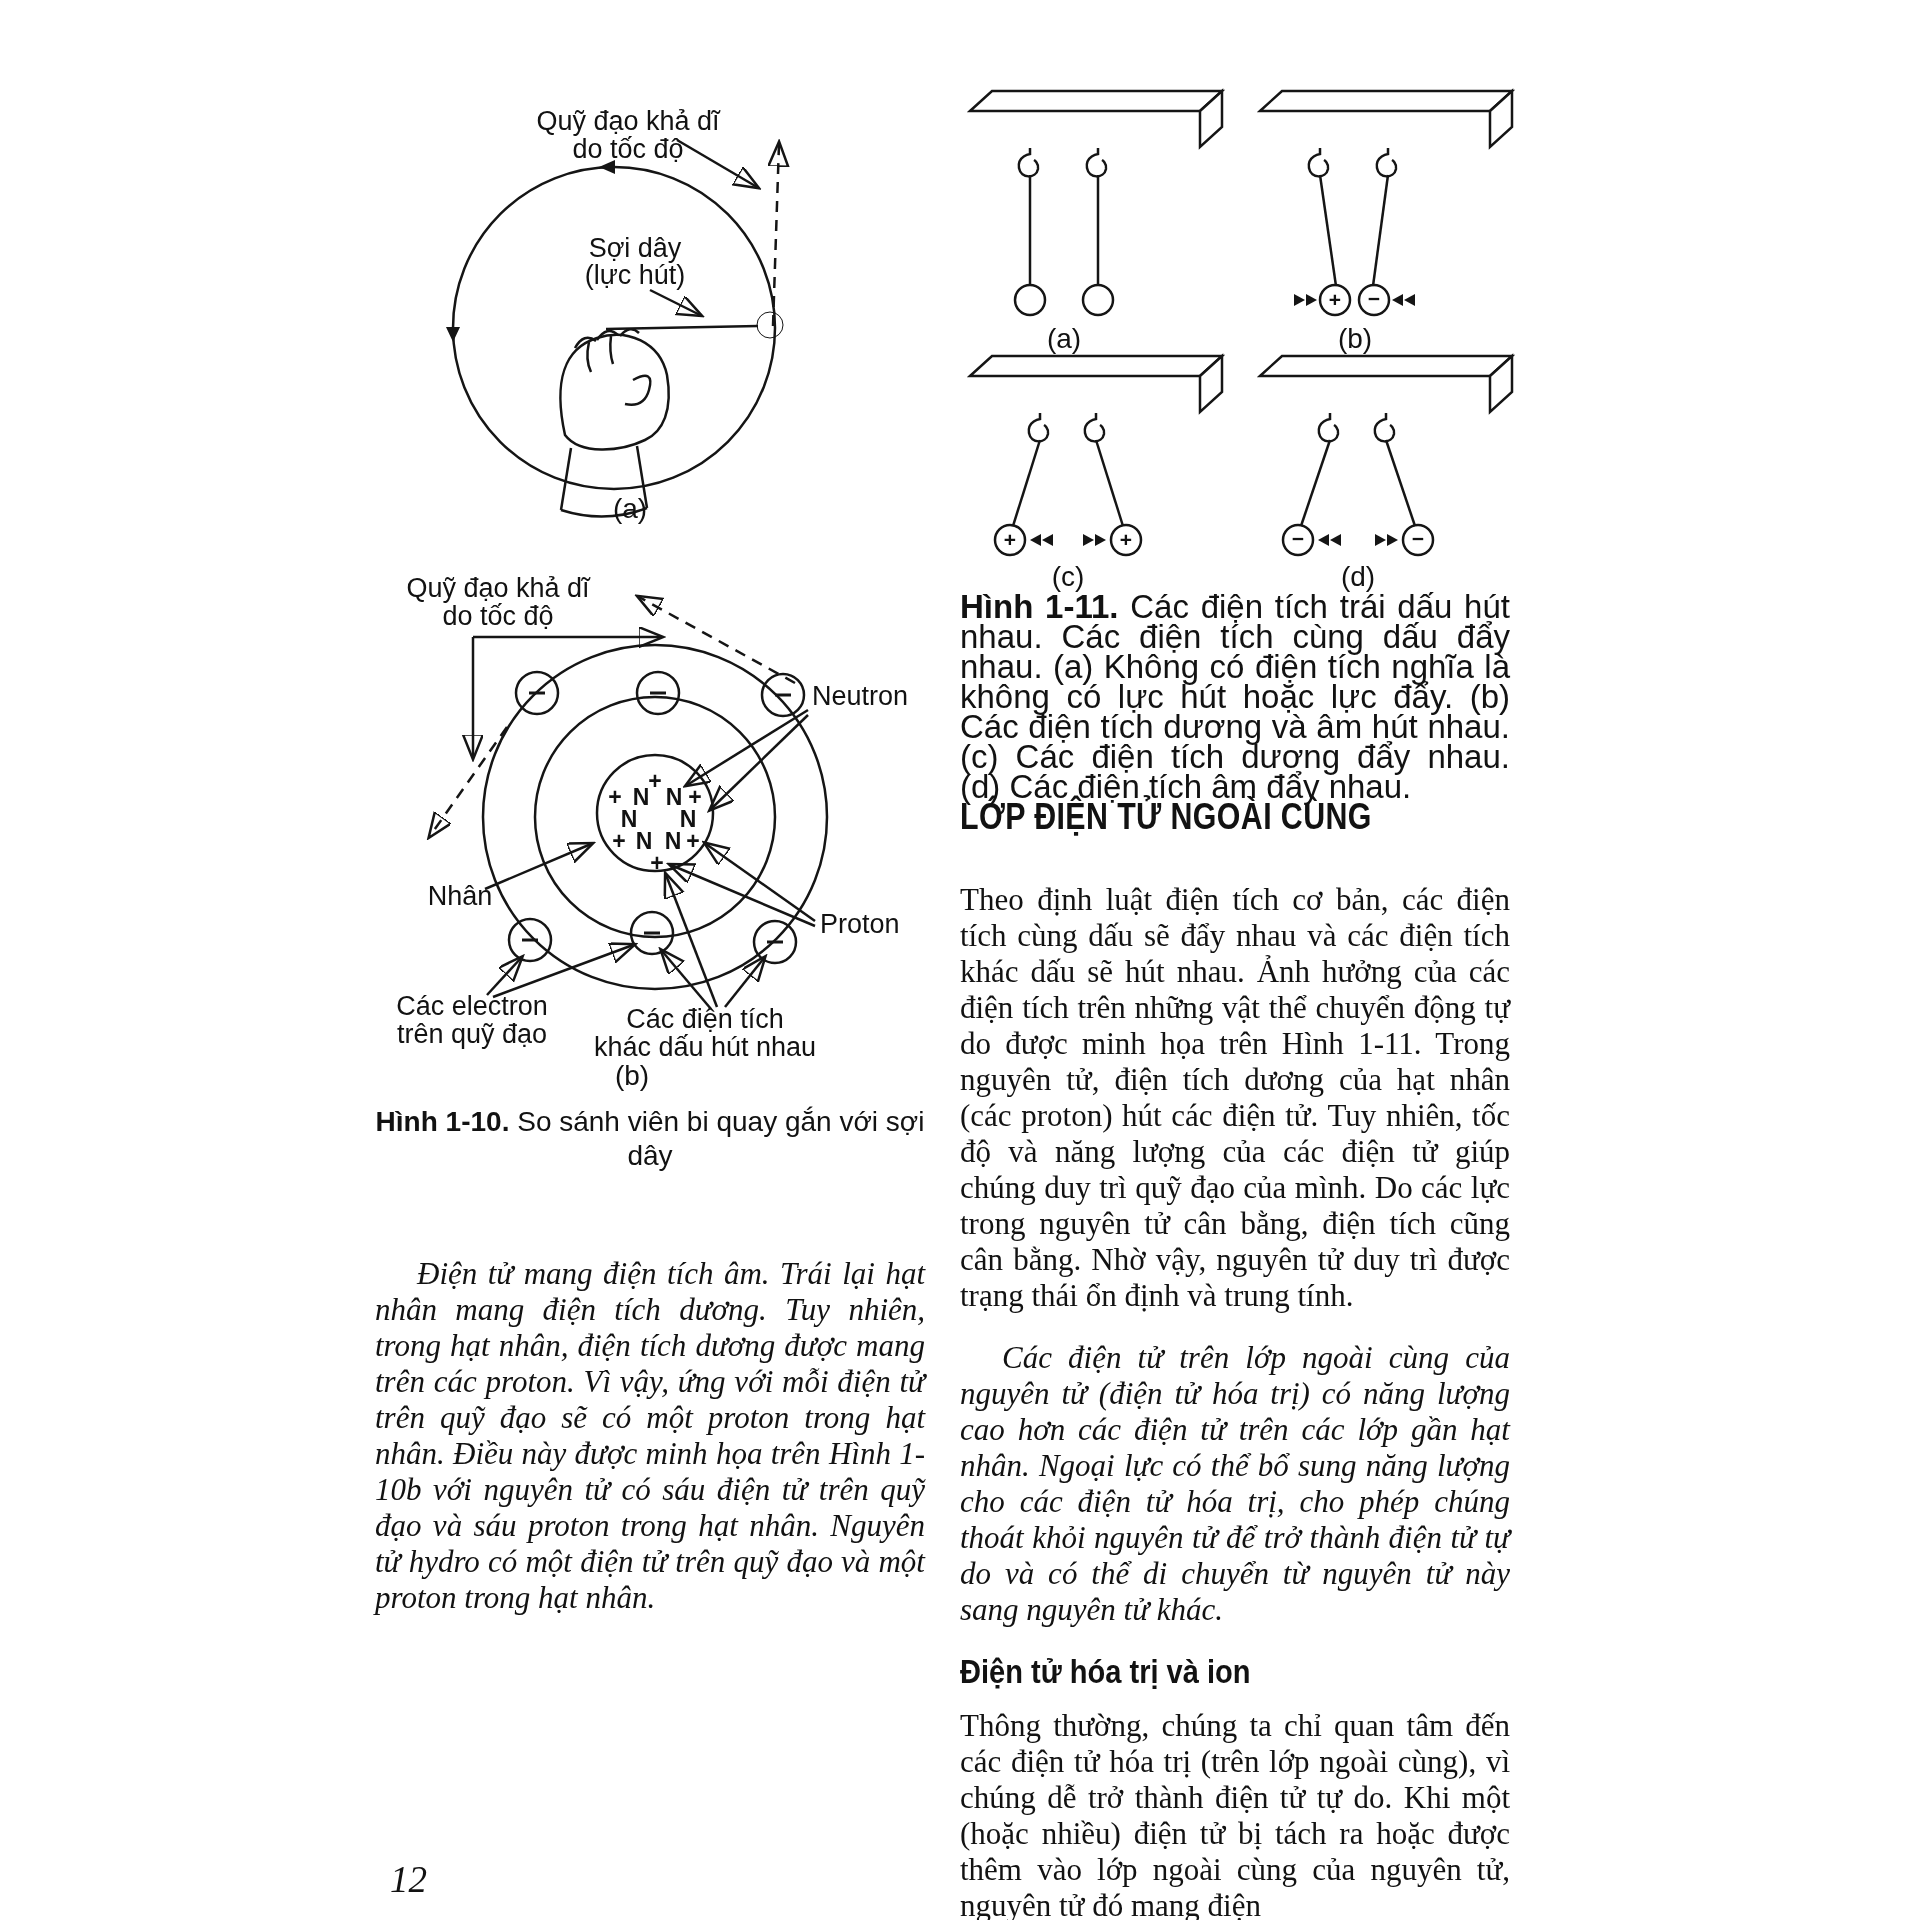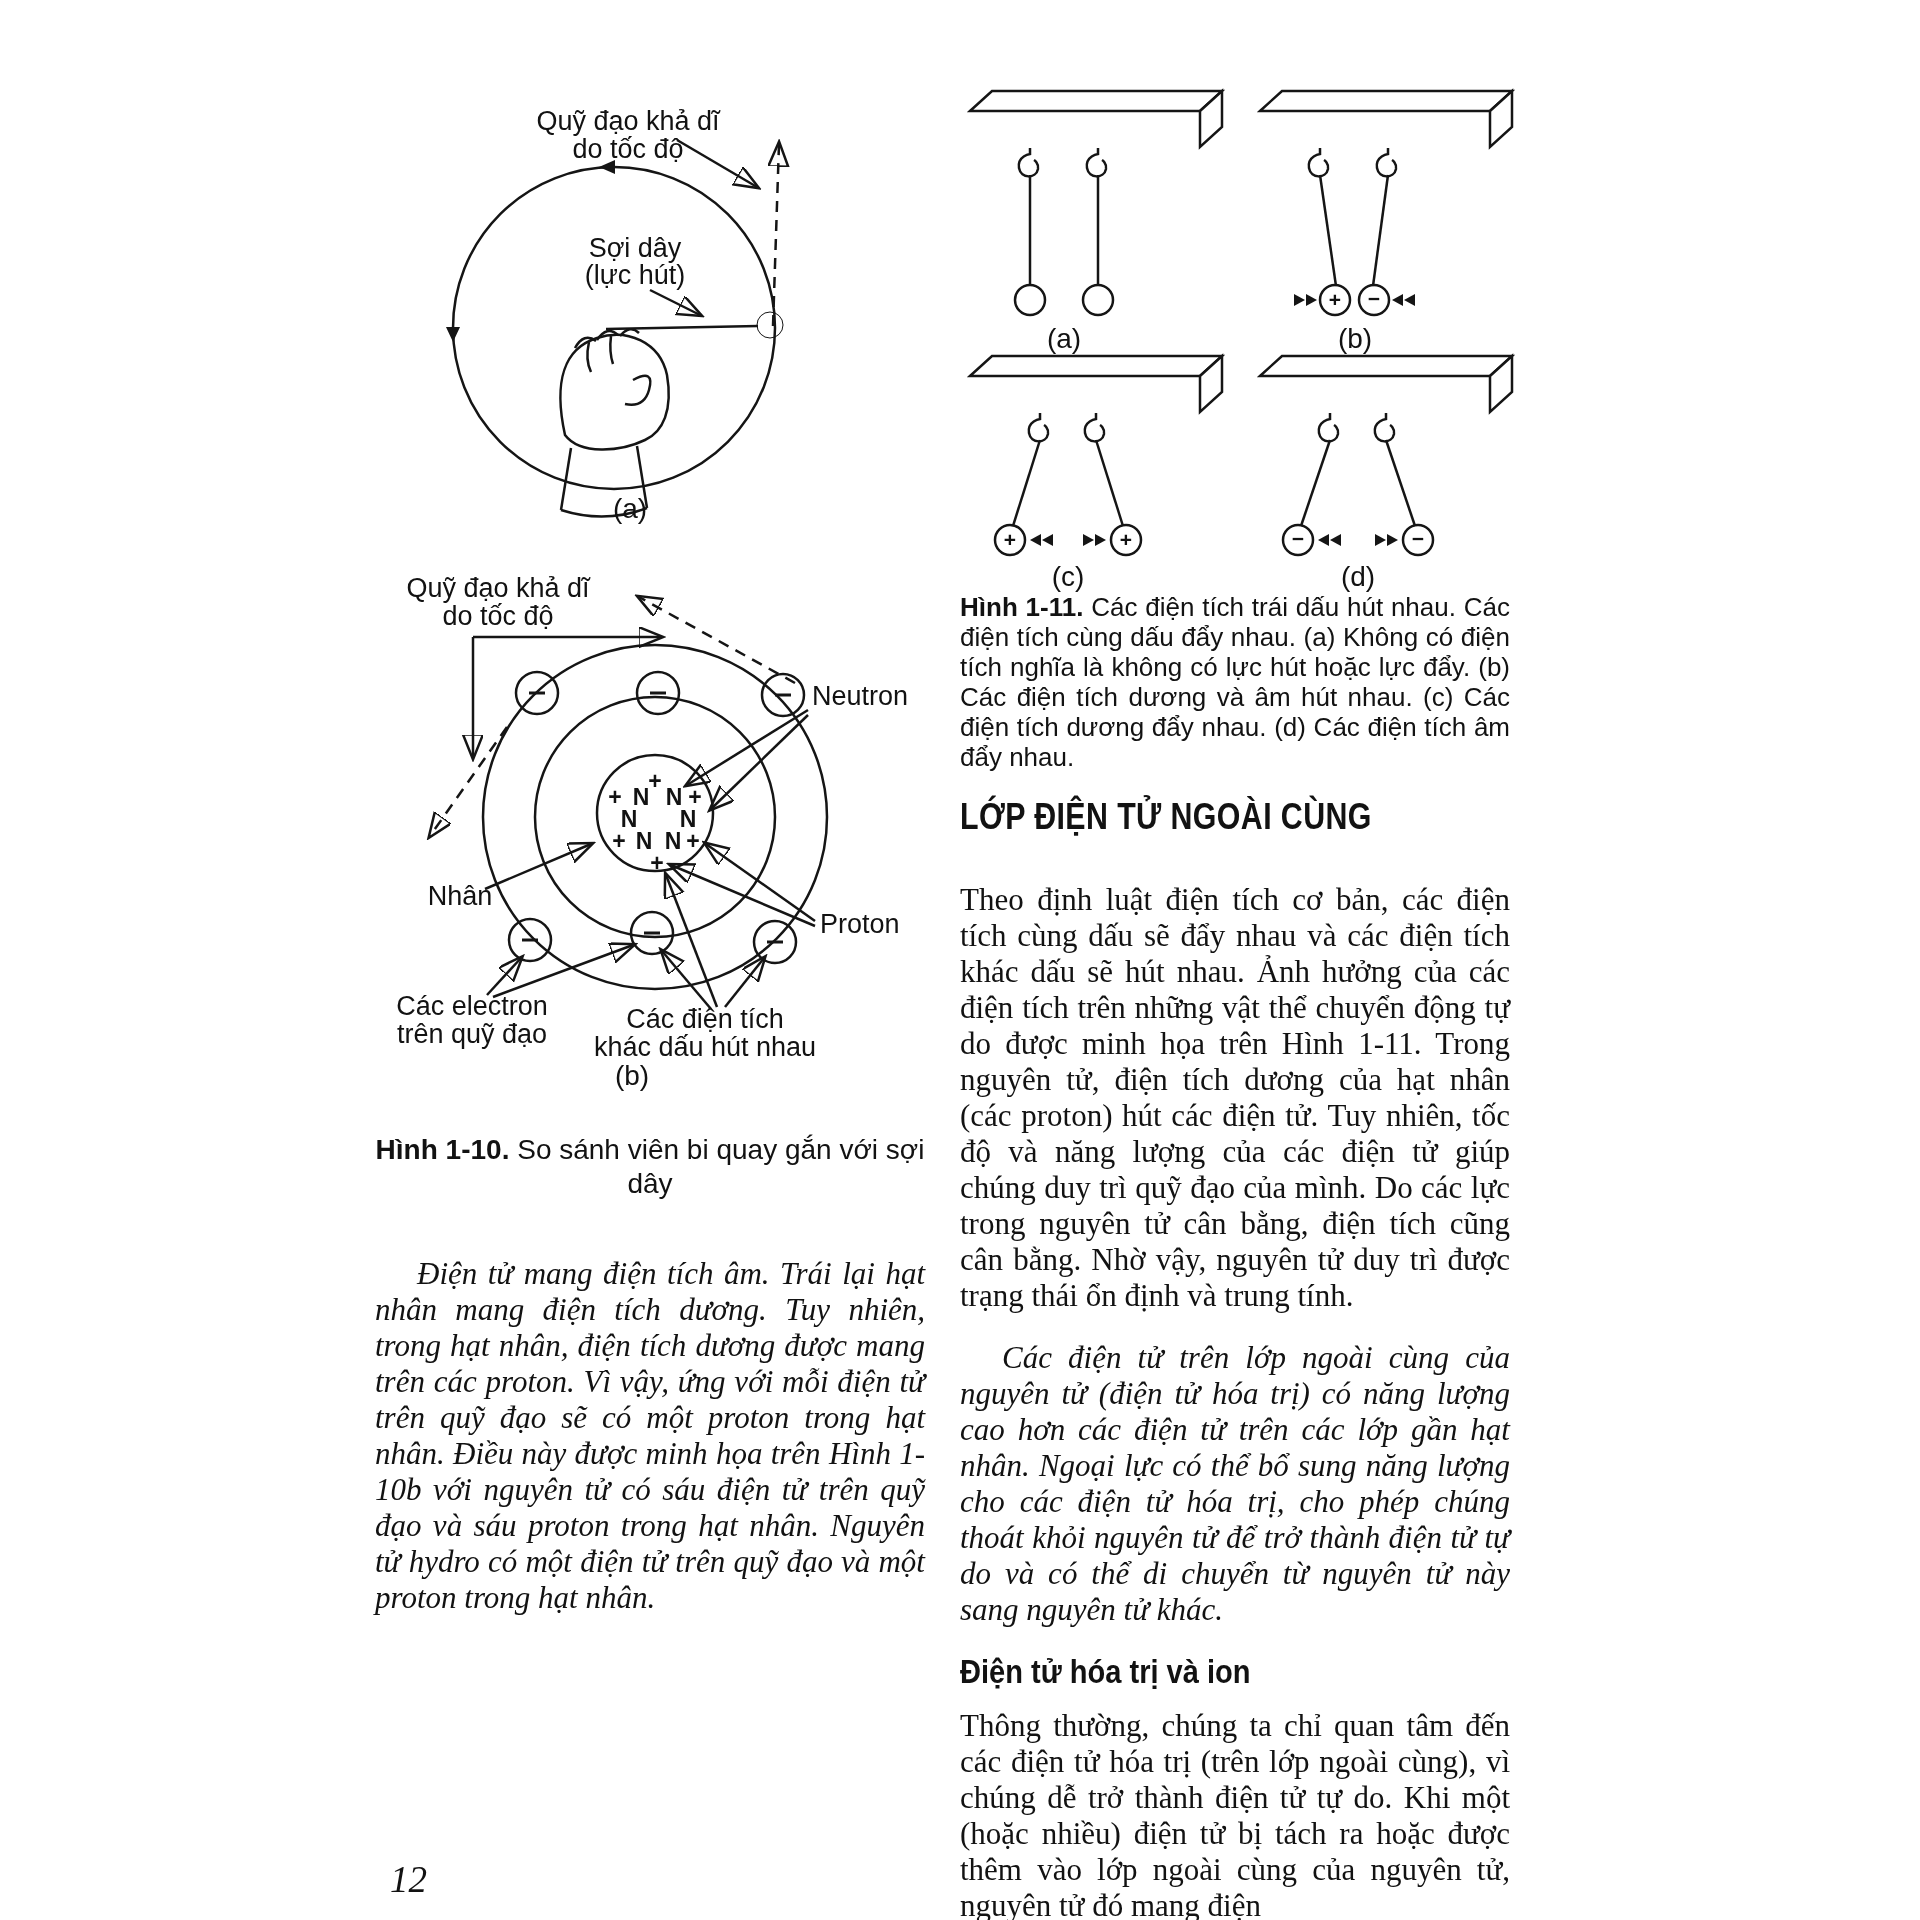--- a/index.html
+++ b/index.html
@@ -8,22 +8,22 @@
   #left-col{left:375px;width:550px;}
   #right-col{left:960px;width:550px;}
   .figsvg{position:absolute;left:0;overflow:visible;}
   svg text{font-family:"Liberation Sans",sans-serif;fill:#121212;}
   svg .lbl{font-size:27px;}
   svg .sub{font-size:28px;}
   svg .sym{font-size:23px;font-weight:bold;}
   svg .ballsym{font-size:21px;font-weight:bold;}
   svg line,svg path,svg circle,svg polyline{stroke:#151515;fill:none;}
   .cap{position:absolute;left:0;width:100%;font-family:"Liberation Sans",sans-serif;}
-  #cap110{top:1105px;font-size:28px;line-height:34px;text-align:center;margin-top:28px;}
-  #cap111{top:592px;font-size:26px;line-height:30px;text-align:justify;}
+  #cap110{top:1105px;font-size:28px;line-height:34px;text-align:center;}
+  #cap111{top:592px;font-size:33px;line-height:30px;text-align:justify;}
   .body-text{position:absolute;left:0;width:100%;font-size:31px;line-height:36px;text-align:justify;}
   .body-text p{margin:16px 0 26px 0;}
   .ind{text-indent:42px;font-style:italic;}
   h2.sec{position:absolute;top:796px;left:0;margin:0;font-family:"Liberation Sans",sans-serif;font-weight:bold;font-size:37px;letter-spacing:.5px;transform:scaleX(.82);transform-origin:left;white-space:nowrap;}
   h3.sec{font-family:"Liberation Sans",sans-serif;font-weight:bold;font-size:33px;margin:20px 0 18px 0;transform:scaleX(.88);transform-origin:left;white-space:nowrap;}
   #page-num{position:absolute;left:390px;top:1858px;font-size:37px;font-style:italic;}
   b.capb{font-weight:bold;}
 </style>
 </head>
 <body>

